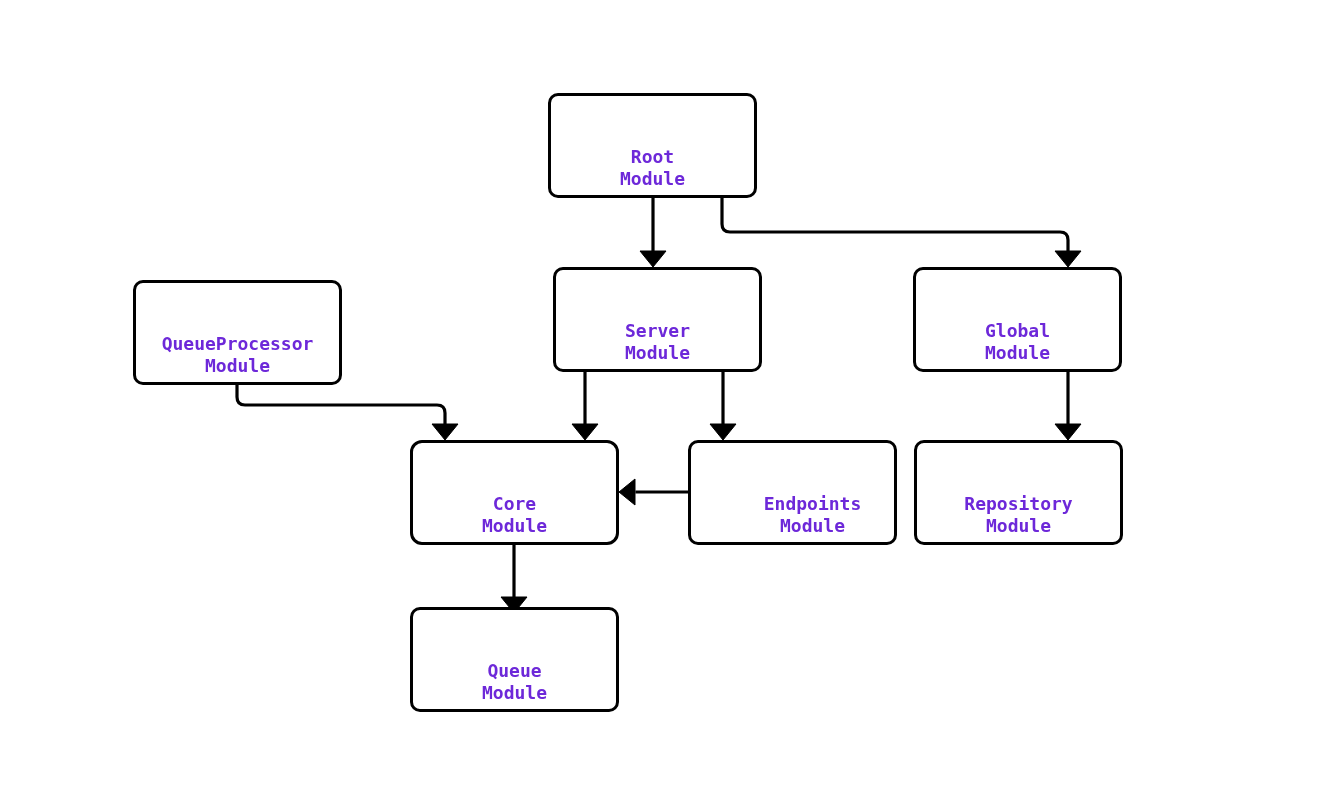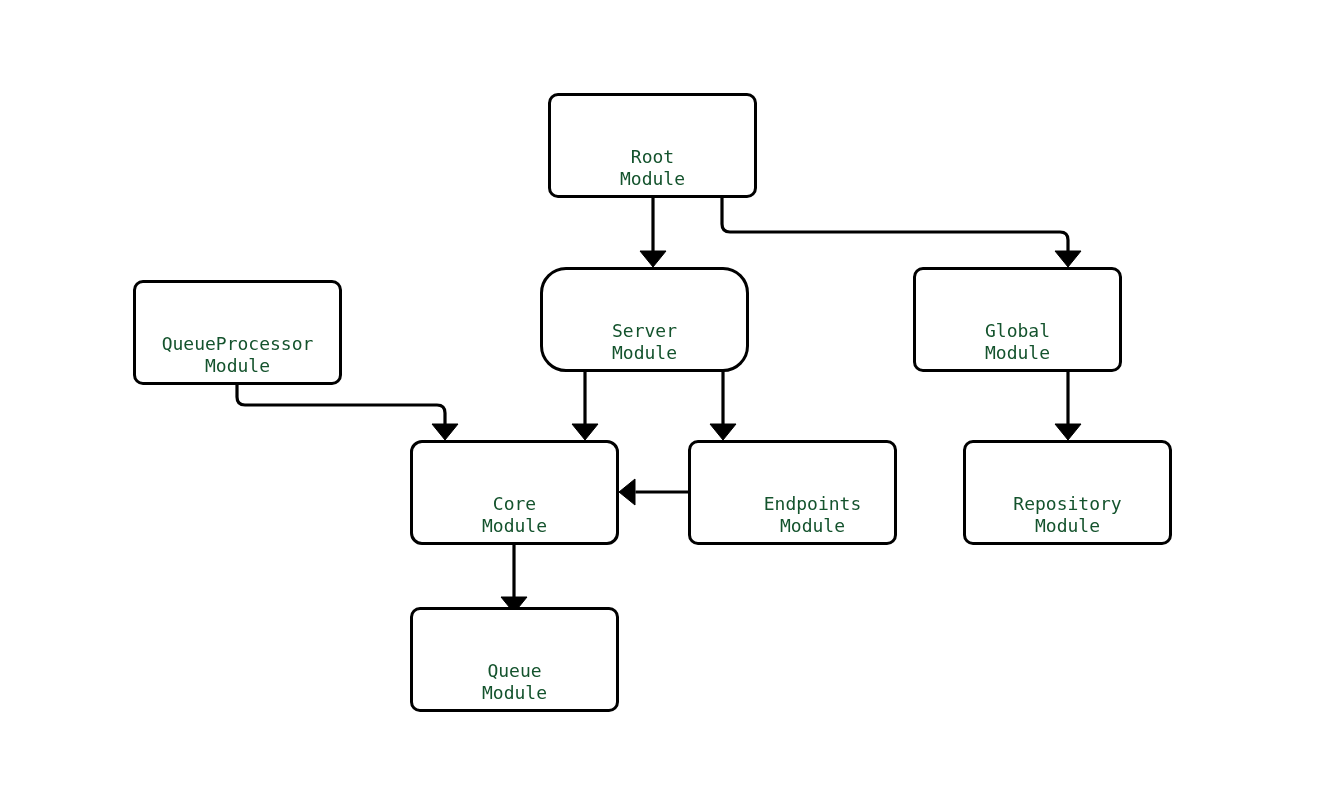--- a/index.html
+++ b/index.html
@@ -41,33 +41,33 @@
     background: #ffffff;
     border: 3px solid #000000;
     border-radius: 10px;
     display: flex;
     align-items: center;
     justify-content: center;
     text-align: center;
   }
   .node-label {
     font-size: 18px;
-    font-weight: normal;
+    font-weight: bold;
     line-height: 22px;
-    color: #14532d;
+    color: #6d28d9;
     white-space: pre-line;
     margin-top: 45px;
   }
   .node-root        { left: 548px; top:  93px; }
   .node-qproc       { left: 133px; top: 280px; }
-  .node-server      { left: 540px; top: 267px; border-radius: 26px; }
+  .node-server      { left: 553px; top: 267px; }
   .node-global      { left: 913px; top: 267px; }
   .node-core        { left: 410px; top: 440px; border-radius: 12px; }
   .node-endpoints   { left: 688px; top: 440px; padding-left: 40px; }
-  .node-repository  { left: 963px; top: 440px; }
+  .node-repository  { left: 914px; top: 440px; }
   .node-queue       { left: 410px; top: 607px; }
 </style>
 </head>
 <body>
 
 <div class="canvas">
 
   <svg class="edge-layer" width="1337" height="809" viewBox="0 0 1337 809" aria-hidden="true">
 
     <path class="edge-line" d="M 653,198 L 653,253"></path>

